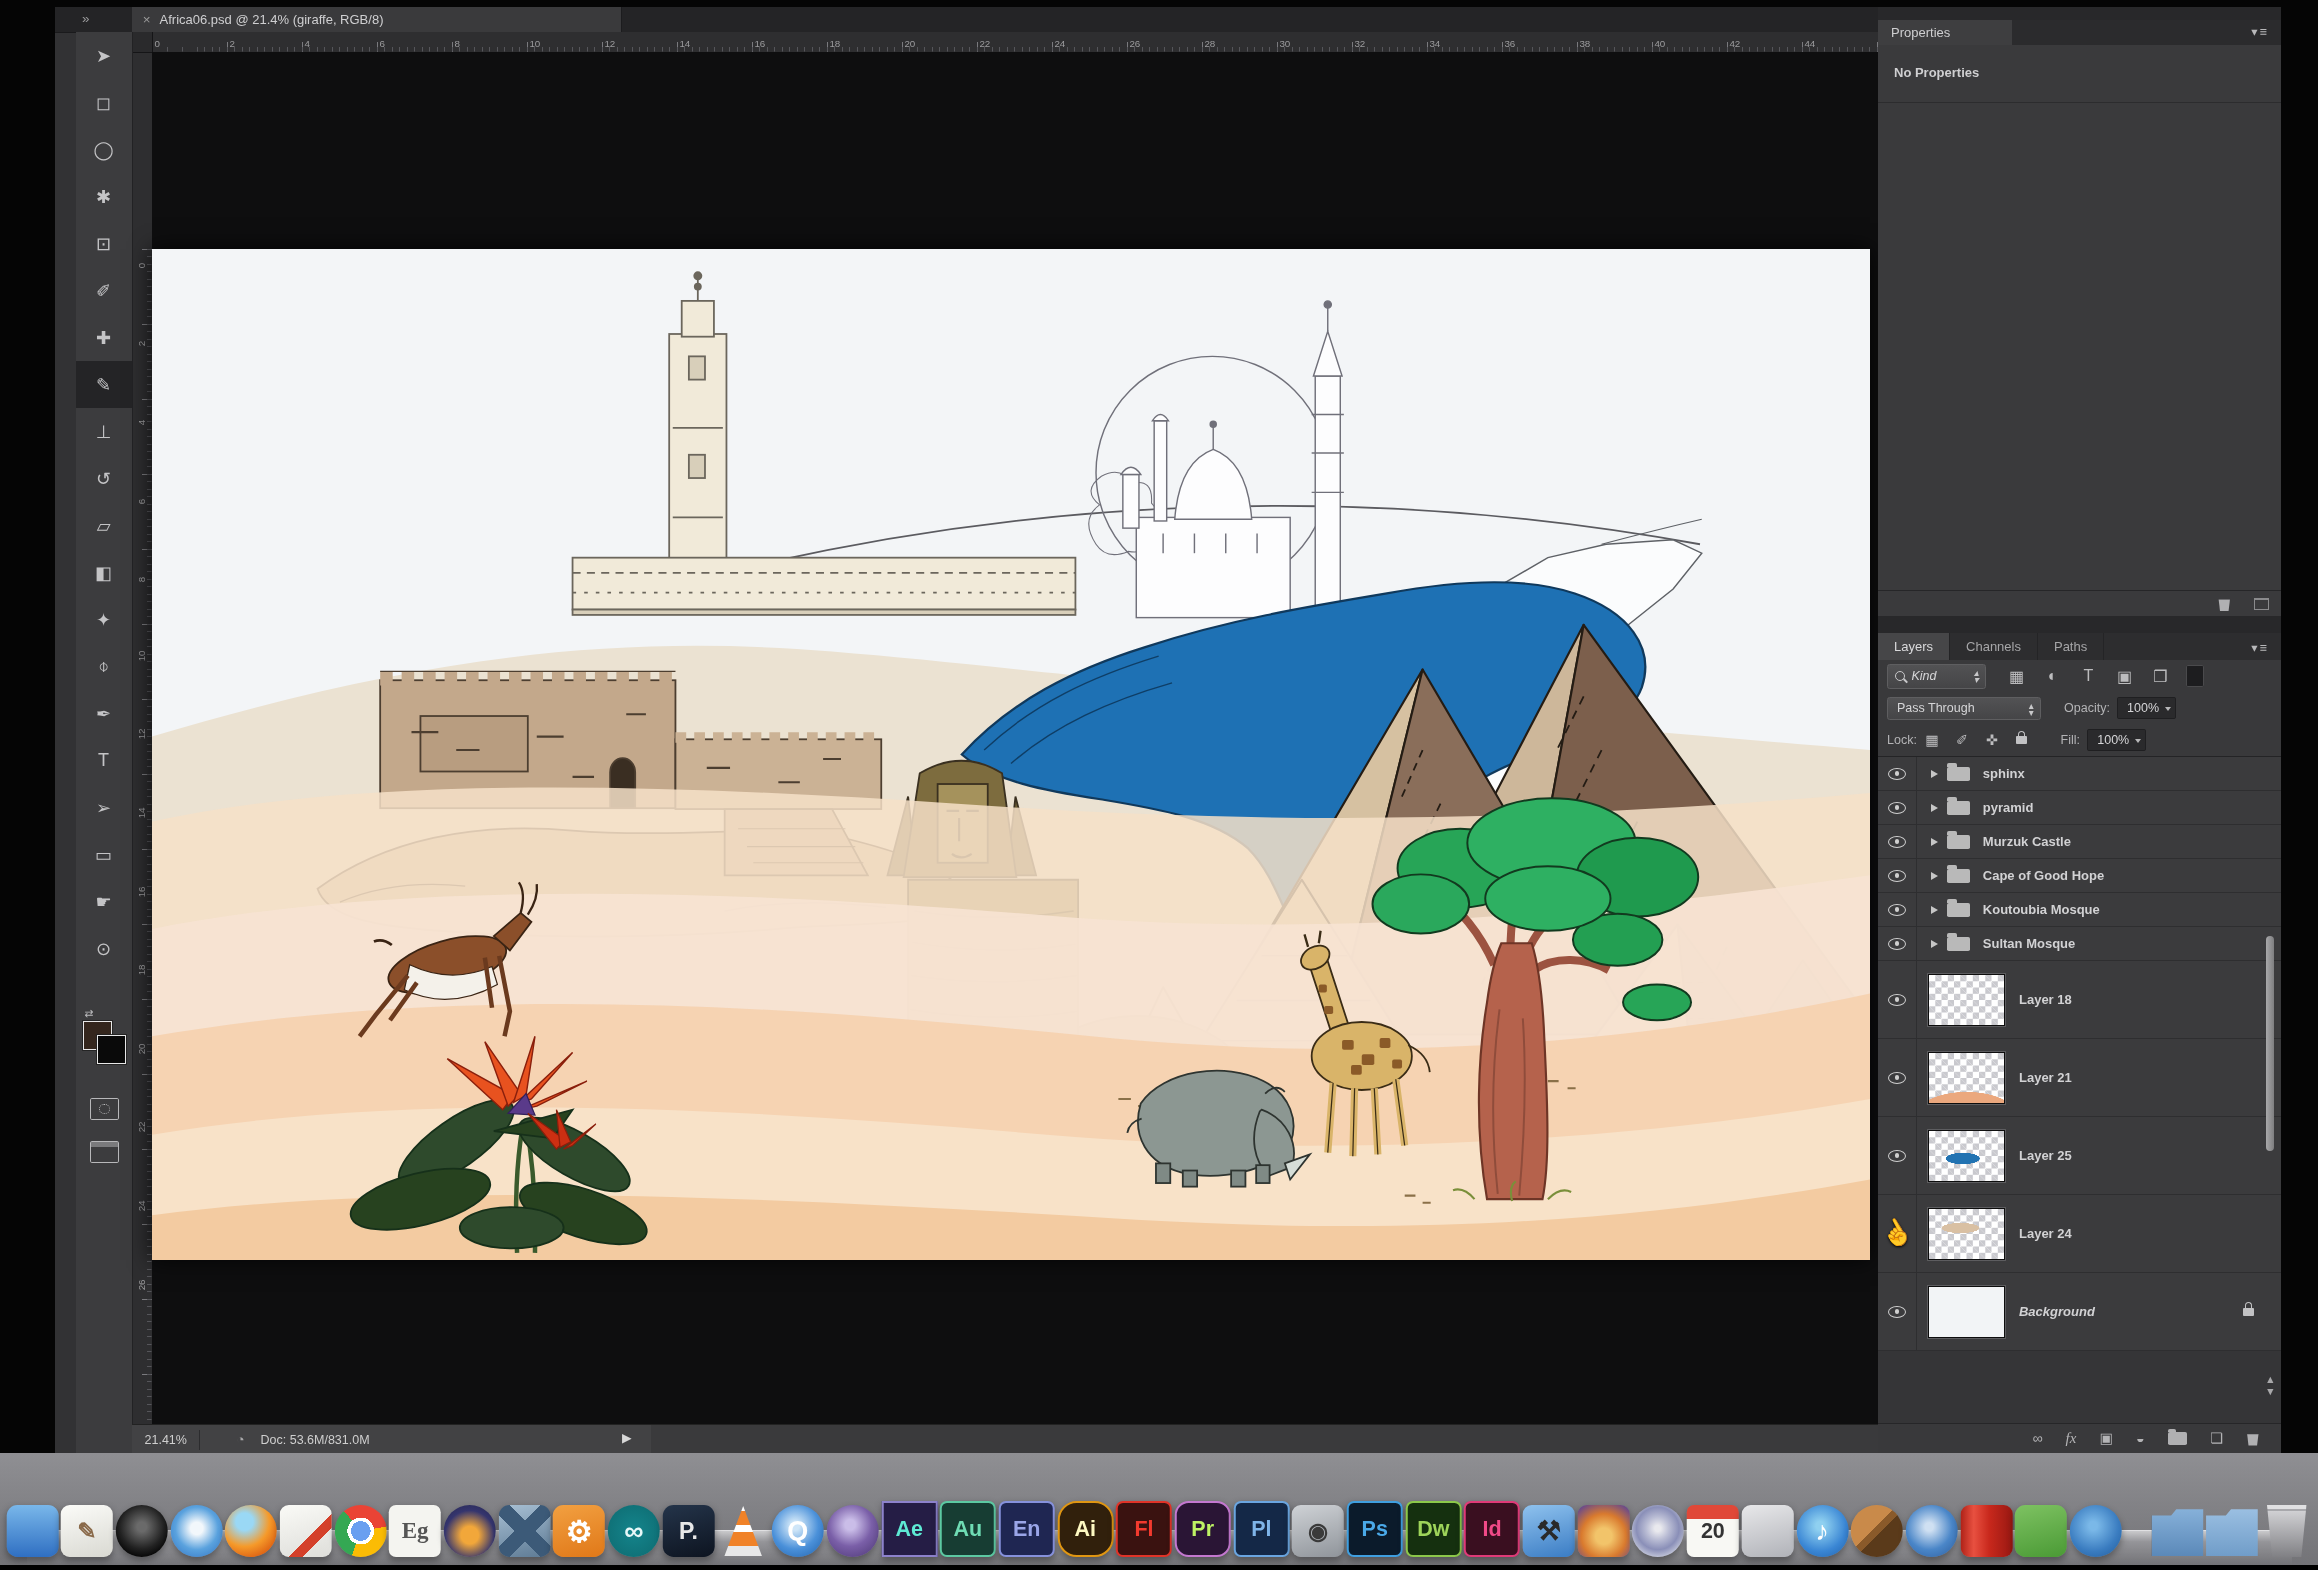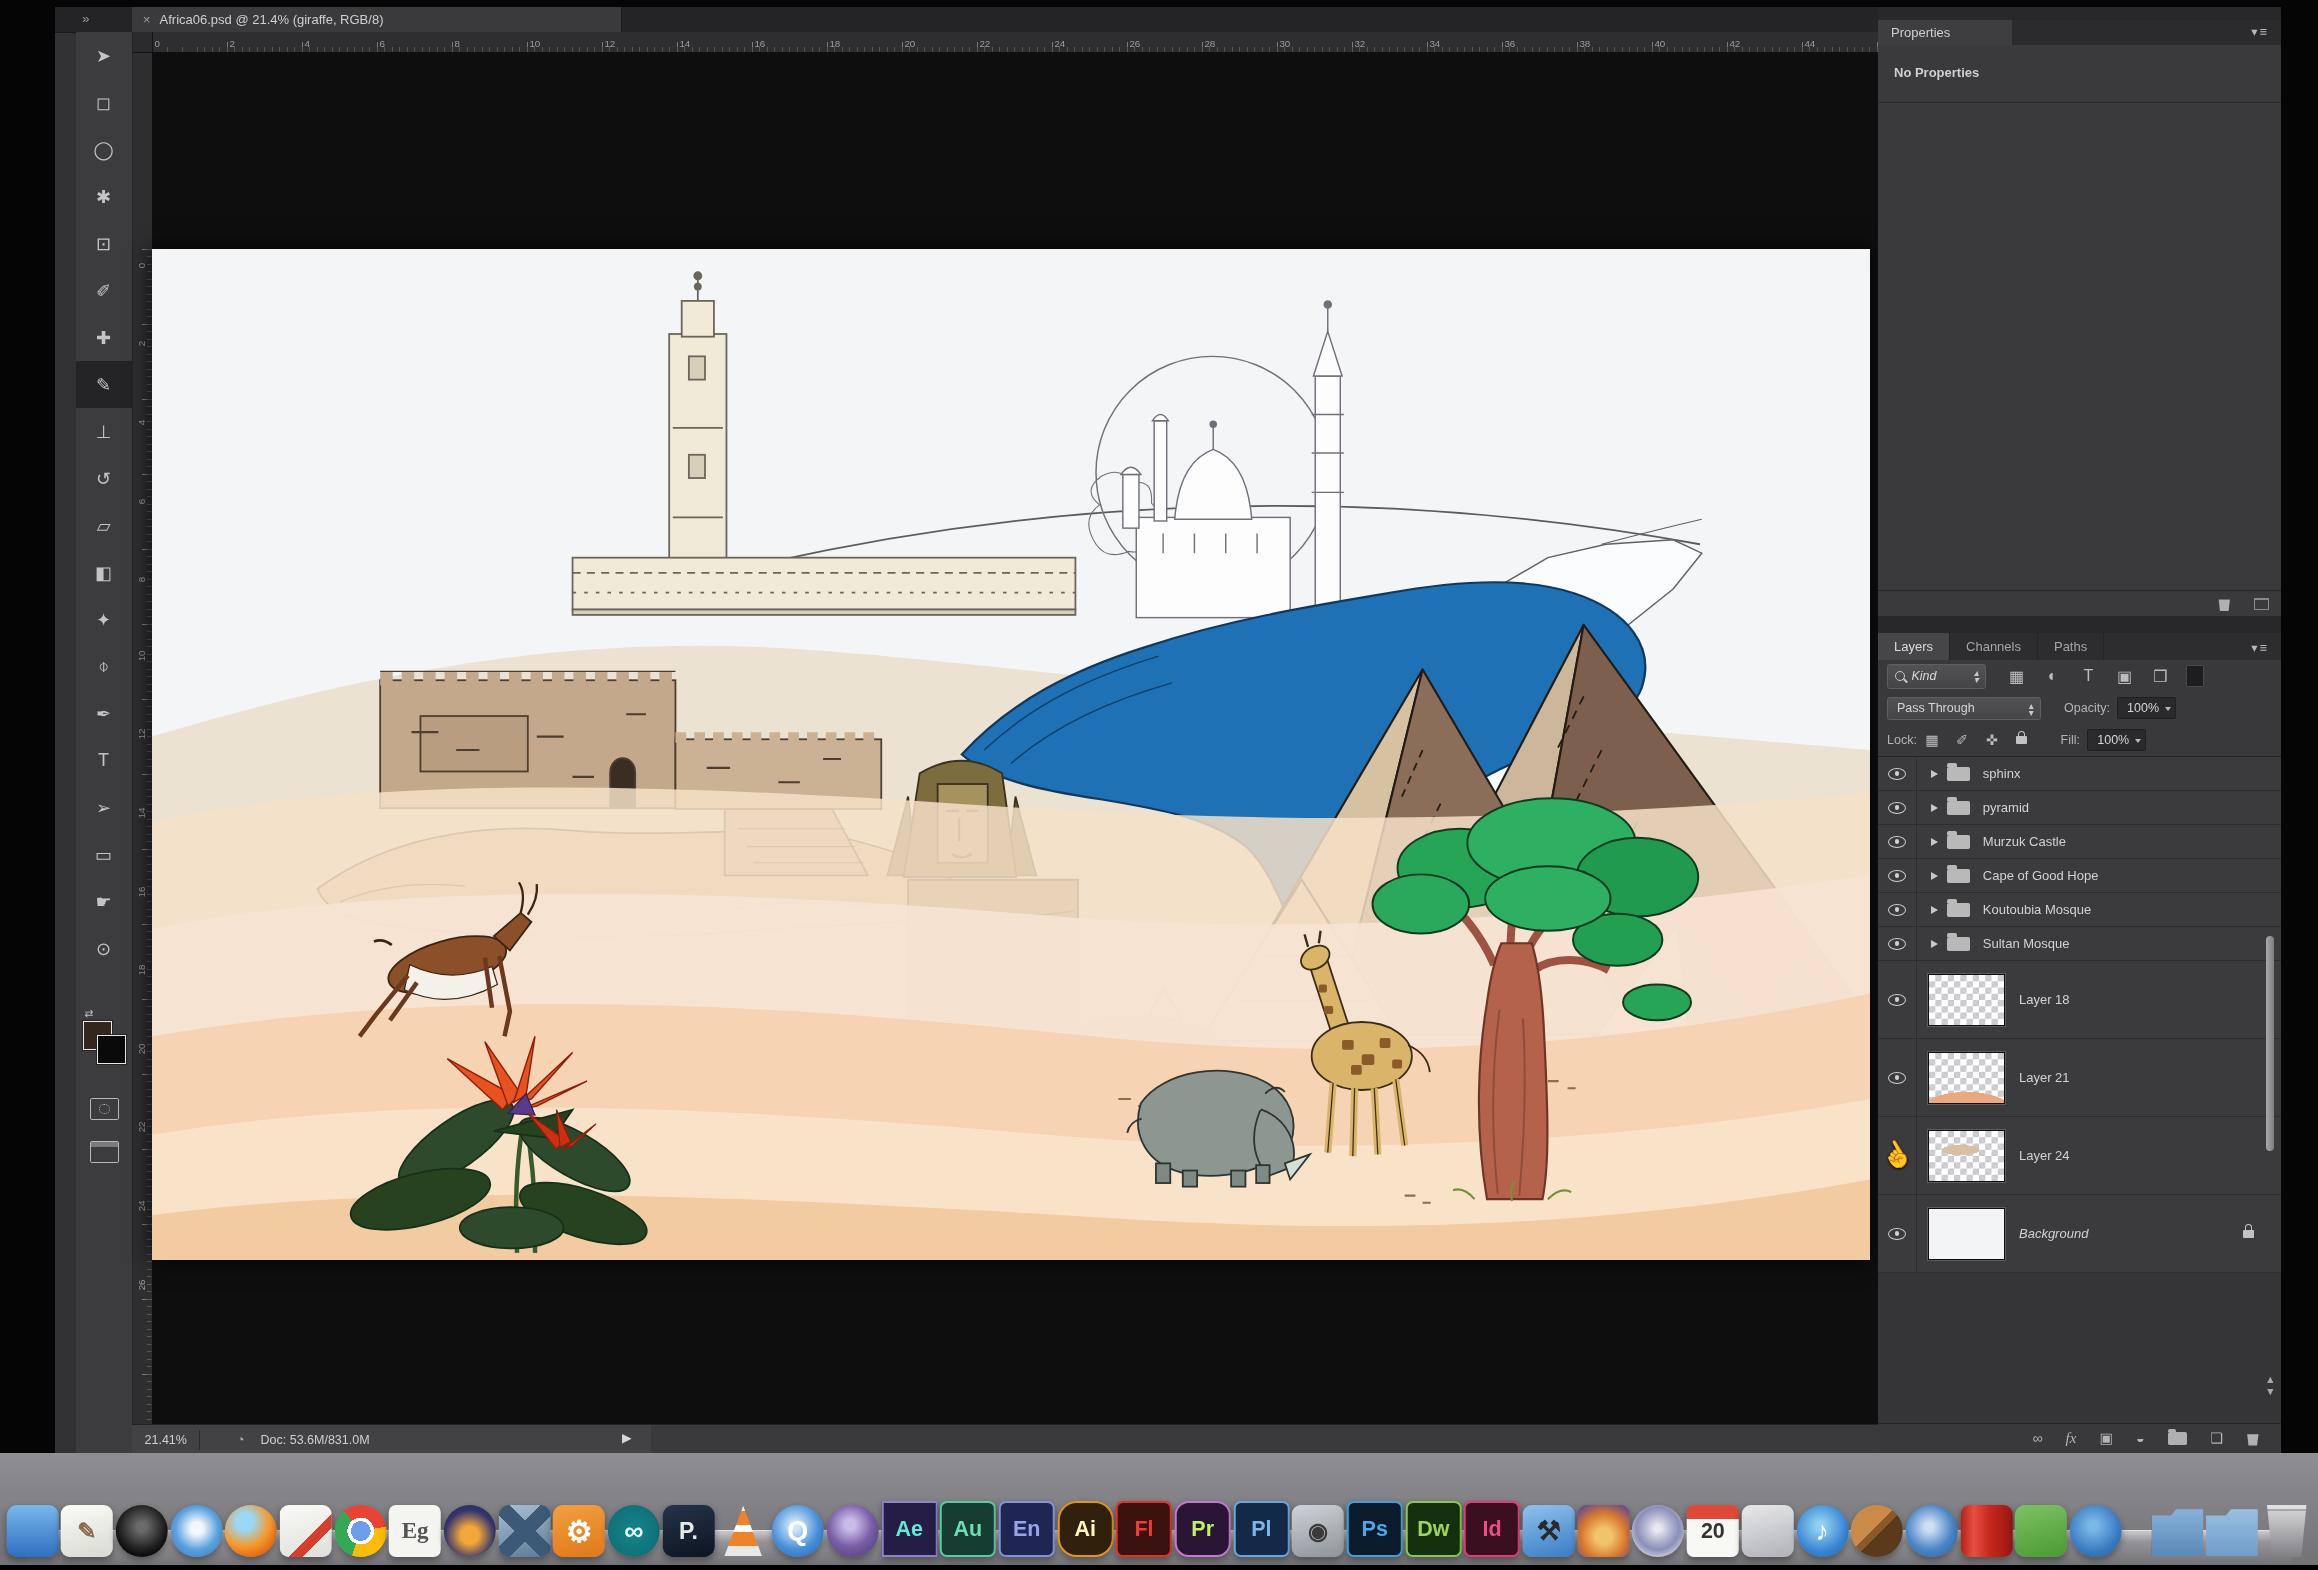--- a/index.html
+++ b/index.html
@@ -136,21 +136,21 @@
   .layer-row[data-thumb="africa05"] .thumb{background-color:#e9eeea;background-image:
     radial-gradient(2.7px 2.7px at 22% 30%,#3a4a42 60%,transparent 61%),
     radial-gradient(3.6px 2.7px at 45% 55%,#3a4a42 60%,transparent 61%),
     radial-gradient(2.7px 2.7px at 66% 35%,#3a4a42 60%,transparent 61%),
     radial-gradient(2.7px 1.8px at 35% 75%,#3a4a42 60%,transparent 61%),
     radial-gradient(2.7px 2.7px at 75% 70%,#3a4a42 60%,transparent 61%),
     radial-gradient(1.8px 1.8px at 55% 25%,#3a4a42 60%,transparent 61%);}
   .layer-row[data-thumb="white"] .thumb{background:#f2f4f6;}
   .layer-row[data-badge="true"] .thumb::after{content:"";position:absolute;right:-1.8px;bottom:-1.8px;width:15px;height:15px;
     background:linear-gradient(135deg,#e8e8e8 55%,#555 56%);border:0.9px solid #333;}
-  .layer-name{font-size:13px;color:#d2d2d4;white-space:nowrap;}
+  .layer-name{font-size:13px;color:#d2d2d4;white-space:nowrap;font-weight:bold;}
   .layer-row[data-kind="background"] .layer-name{font-style:italic;}
   .row-lock{display:none;margin-left:auto;margin-right:27px;}
   .layer-row[data-locked="true"] .row-lock{display:inline-block;}
   .layers-footer{position:absolute;left:0;top:1416px;width:403px;height:29.5px;background:#39393b;border-top:0.9px solid #262628;display:flex;align-items:center;justify-content:flex-end;gap:23px;padding-right:21.5px;box-sizing:border-box;}
   .fic{color:#b4b4b6;font-size:14.3px;}
   .fic.fx{font-style:italic;font-family:"Liberation Serif",serif;font-size:15px;}
   .footer-folder{width:19.7px;height:12.5px;background:#b0b0b2;border-radius:1.8px;position:relative;}
   .footer-folder::before{content:"";position:absolute;top:-3.6px;left:0;width:8px;height:3.6px;background:#b0b0b2;border-radius:1.8px 1.8px 0 0;}
   .scroll-thumb{position:absolute;left:388px;top:929px;width:8px;height:215px;background:linear-gradient(90deg,#a8a8aa,#7e7e80);border-radius:4.5px;}
   .scroll-arrows{position:absolute;left:386px;top:1367px;color:#a8a8aa;font-size:10.7px;line-height:11.6px;text-align:center;width:12.5px;}
@@ -661,20 +661,30 @@
           <div class="layer-row" data-kind="image" data-eye="on" data-thumb="sand" data-badge="false" data-locked="false" title="Layer 21">
             <div class="eye-cell">
               <span class="eye-icon"></span>
 
             </div>
 
             <span class="thumb"></span>
             <span class="layer-name">Layer 21</span>
 
           </div>
+          <div class="layer-row" data-kind="image" data-eye="on" data-thumb="river" data-badge="false" data-locked="false" title="Layer 25">
+            <div class="eye-cell">
+              <span class="eye-icon"></span>
+
+            </div>
+
+            <span class="thumb"></span>
+            <span class="layer-name">Layer 25</span>
+
+          </div>
           <div class="layer-row" data-kind="image" data-eye="hand" data-thumb="streak" data-badge="false" data-locked="false" title="Layer 24">
             <div class="eye-cell">
 
               <span class="hand-cursor">☝</span>
             </div>
 
             <span class="thumb"></span>
             <span class="layer-name">Layer 24</span>
 
           </div>

